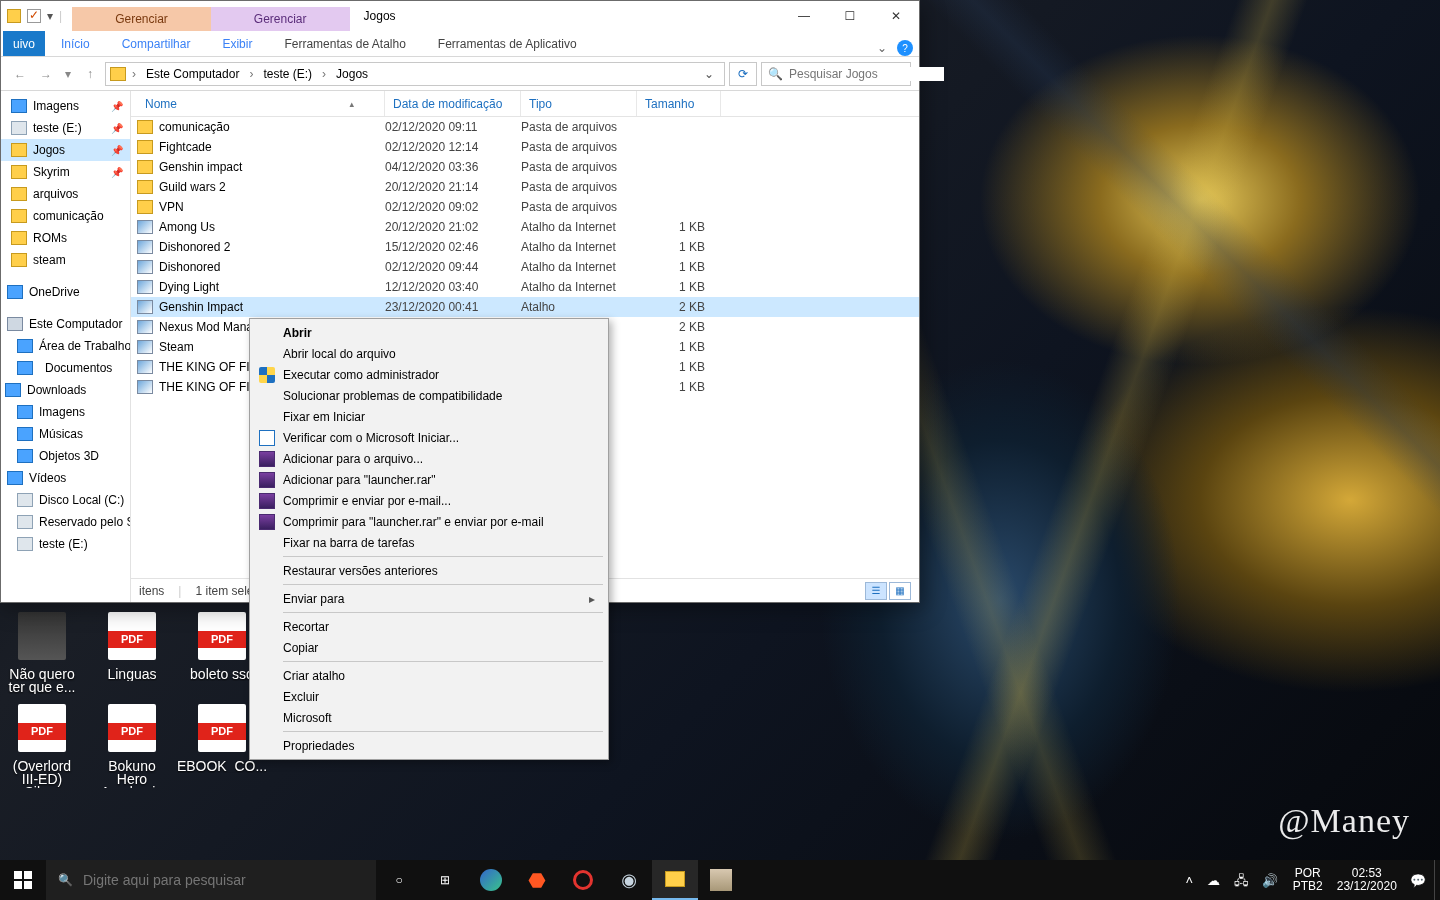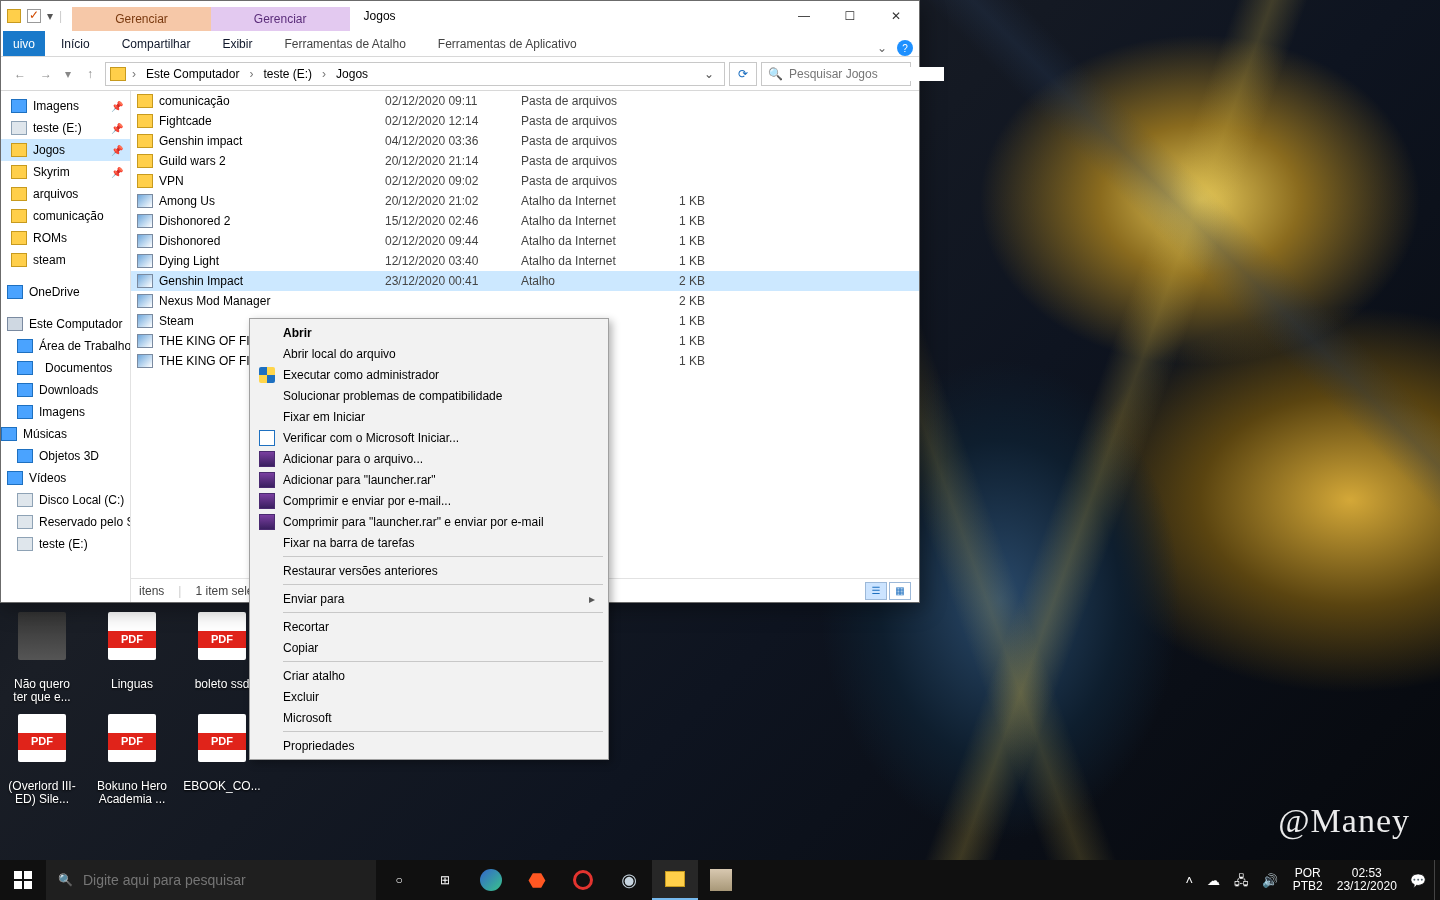--- a/index.html
+++ b/index.html
@@ -16,38 +16,38 @@
 .watermark{position:absolute;right:30px;bottom:60px;font-size:34px;font-weight:400;color:rgba(255,255,255,.92);font-family:Georgia,serif;letter-spacing:1px}
 
 
 .desktop{position:absolute;left:6px;top:612px;display:flex;flex-direction:column;gap:10px}
 .di-row{display:flex;gap:18px}
 .di{width:72px;display:flex;flex-direction:column;align-items:center;text-align:center;color:#fff;cursor:pointer}
 .di .thumb{width:48px;height:48px;background:#fff;border-radius:2px;display:flex;align-items:center;justify-content:center;color:#d0021b;font-weight:700;font-size:11px}
 .di .thumb.pdf{background:linear-gradient(#fff 0 40%,#e0231a 40% 75%,#fff 75%);position:relative}
 .di .thumb.pdf::after{content:"PDF";position:absolute;top:21px;color:#fff;font-size:11px;font-weight:700}
 .di .thumb.img{background:linear-gradient(#333,#555);}
-.di span{font-size:12px;line-height:13px;text-shadow:0 1px 2px #000;margin-top:18px;max-height:28px;overflow:hidden}
+.di span{font-size:14px;line-height:13px;text-shadow:0 1px 2px #000;margin-top:8px;max-height:28px;overflow:hidden}
 
 
 .win{position:absolute;left:0;top:0;width:920px;height:603px;background:#fff;border:1px solid #6b6b6b;box-shadow:4px 6px 20px rgba(0,0,0,.35);display:flex;flex-direction:column}
 .titlebar{height:30px;display:flex;align-items:stretch;background:#fff}
 .tb-left{display:flex;align-items:center;gap:6px;padding:0 6px}
 .qat{width:14px;height:14px;border:1px solid #999}
 .qat.folder{background:#ffcf4a;border-color:#c79a1e}
 .tb-tabs{display:flex;align-items:flex-end;margin-left:4px}
 .tb-tab{padding:4px 42px 4px;font-size:11px;color:#444;border:1px solid transparent;text-align:center}
 .tb-tab.orange{background:#f6c8a8;color:#7a3a10}
 .tb-tab.purple{background:#e3c9f0;color:#5a2c7a}
 .tb-title{flex:1;display:flex;align-items:center;padding-left:14px;color:#000}
 .tb-ctrls{display:flex}
 .tb-ctrls div{width:46px;display:flex;align-items:center;justify-content:center;color:#333;cursor:pointer}
 
 .ribbon-tabs{height:26px;display:flex;align-items:flex-end;background:#fff;border-bottom:1px solid #d8d8d8;padding-left:2px;gap:0;position:relative}
-.rt{padding:0 16px;height:100%;display:flex;align-items:center;color:#0f172a;cursor:pointer}
+.rt{padding:0 16px;height:100%;display:flex;align-items:center;color:#3b82f6;cursor:pointer}
 .rt.file{background:#1979ca;color:#fff;padding:0 10px}
 .rt.ctx{color:#444}
 .rib-right{position:absolute;right:6px;display:flex;align-items:center;gap:10px}
 .rib-right .chev{color:#666}
 .rib-right .help{width:16px;height:16px;border-radius:50%;background:#1e90ff;color:#fff;display:flex;align-items:center;justify-content:center;font-size:10px}
 
 .navbar{height:34px;display:flex;align-items:center;gap:4px;padding:0 8px;border-bottom:1px solid #d8d8d8;background:#fff}
 .navbtn{width:22px;height:22px;display:flex;align-items:center;justify-content:center;color:#888;cursor:pointer}
 .addr{flex:1;height:24px;border:1px solid #c8c8c8;display:flex;align-items:center;padding:0 4px;gap:4px}
 .addr .fic{width:16px;height:14px;background:#ffcf4a;border:1px solid #c79a1e}
@@ -258,29 +258,29 @@
           <span>Este Computador</span>
         </div>
         <div class="item" style="padding-left: 16px;">
           <span class="ic blue"></span>
           <span>Área de Trabalho</span>
         </div>
         <div class="item" style="padding-left: 16px; gap: 12px;">
           <span class="ic blue"></span>
           <span>Documentos</span>
         </div>
-        <div class="item" style="padding-left: 16px;">
+        <div class="item" style="padding-left: 4px;">
           <span class="ic blue"></span>
           <span>Downloads</span>
         </div>
         <div class="item" style="padding-left: 16px;">
           <span class="ic blue"></span>
           <span>Imagens</span>
         </div>
-        <div class="item" style="padding-left: 0;">
+        <div class="item" style="padding-left: 16px;">
           <span class="ic blue"></span>
           <span>Músicas</span>
         </div>
         <div class="item" style="padding-left: 16px;">
           <span class="ic blue"></span>
           <span>Objetos 3D</span>
         </div>
         <div class="item" style="">
           <span class="ic blue"></span>
           <span>Vídeos</span>
@@ -292,20 +292,28 @@
         <div class="item" style="padding-left: 16px;">
           <span class="ic drive"></span>
           <span>Reservado pelo S</span>
         </div>
         <div class="item" style="padding-left: 16px;">
           <span class="ic drive"></span>
           <span>teste (E:)</span>
         </div>
       </div>
     <div class="main">
+      <div class="cols">
+        <div class="c c-name asc">
+            <span>Nome</span>
+          </div>
+        <div class="c c-date">Data de modificação</div>
+        <div class="c c-type">Tipo</div>
+        <div class="c c-size">Tamanho</div>
+      </div>
       <div class="files" id="files">
           <div class="row">
             <span class="ic "></span>
             <span class="n">comunicação</span>
             <span class="d">02/12/2020 09:11</span>
             <span class="t">Pasta de arquivos</span>
             <span class="s"></span>
           </div>
           <div class="row">
             <span class="ic "></span>

